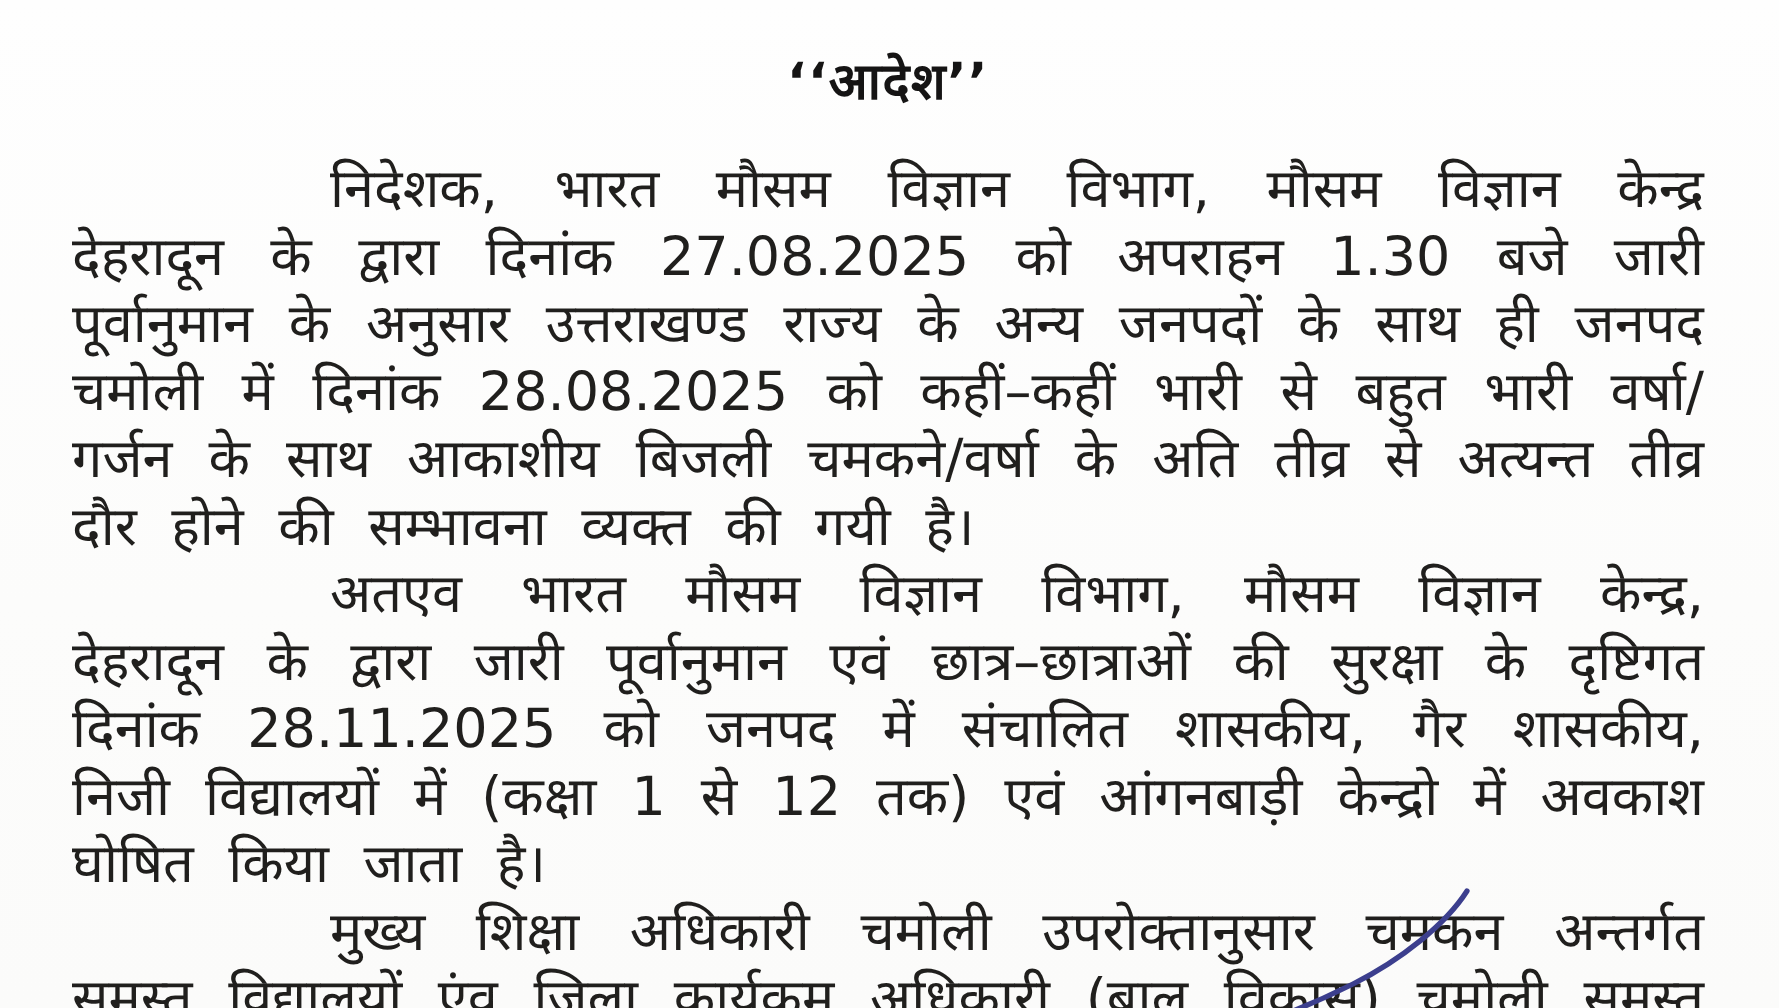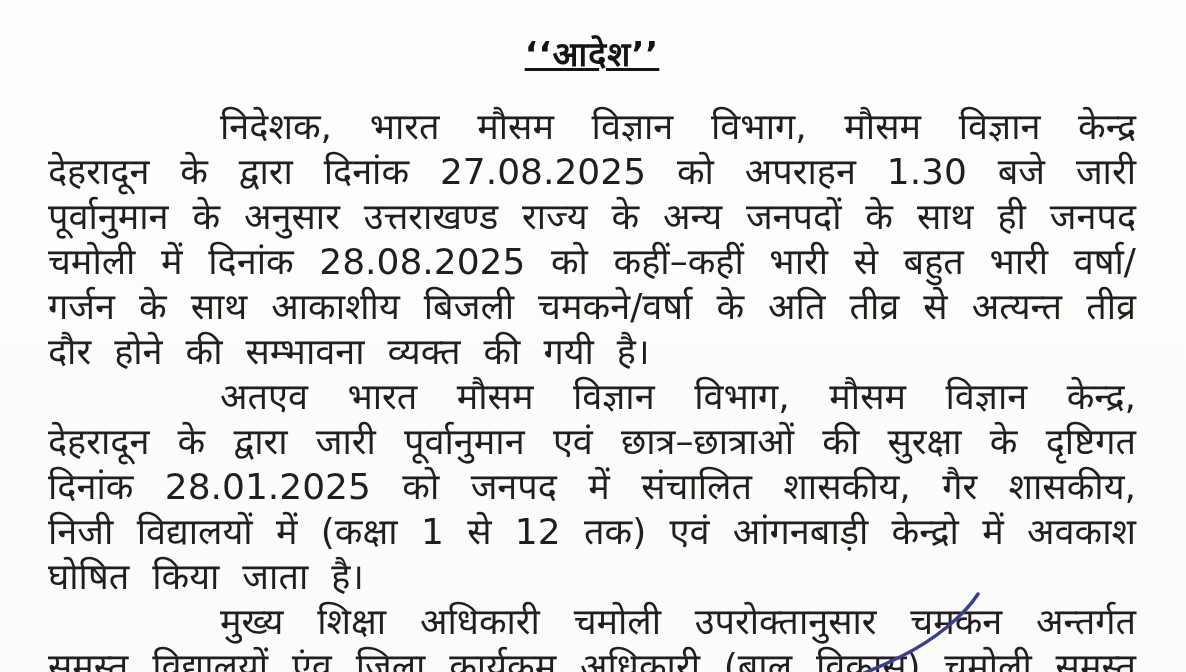--- a/index.html
+++ b/index.html
@@ -21,21 +21,20 @@
     padding: 30px 50px 0 48px;
   }
 
   .title {
     text-align: center;
     font-size: 34px;
     font-weight: 600;
     letter-spacing: 1px;
     color: #151414;
     margin-bottom: 28px;
-    text-decoration: underline;
   }
 
   .body-text p.para {
     font-size: 36px;
     line-height: 45px;
     text-align: justify;
     text-indent: 172px;
     word-spacing: 0.32em;
     color: #201f1d;
   }
@@ -51,21 +50,21 @@
 </style>
 </head>
 <body>
 
 <div class="sheet">
 
   <h1 class="title">‘‘आदेश’’</h1>
 
   <div class="body-text">
     <p class="para">निदेशक, भारत मौसम विज्ञान विभाग, मौसम विज्ञान केन्द्र देहरादून के द्वारा दिनांक 27.08.2025 को अपराहन 1.30 बजे जारी पूर्वानुमान के अनुसार उत्तराखण्ड राज्य के अन्य जनपदों के साथ ही जनपद चमोली में दिनांक 28.08.2025 को कहीं–कहीं भारी से बहुत भारी वर्षा/गर्जन के साथ आकाशीय बिजली चमकने/वर्षा के अति तीव्र से अत्यन्त तीव्र दौर होने की सम्भावना व्यक्त की गयी है।</p>
-    <p class="para">अतएव भारत मौसम विज्ञान विभाग, मौसम विज्ञान केन्द्र, देहरादून के द्वारा जारी पूर्वानुमान एवं छात्र–छात्राओं की सुरक्षा के दृष्टिगत दिनांक 28.01.2025 को जनपद में संचालित शासकीय, गैर शासकीय, निजी विद्यालयों में (कक्षा 1 से 12 तक) एवं आंगनबाड़ी केन्द्रो में अवकाश घोषित किया जाता है।</p>
+    <p class="para">अतएव भारत मौसम विज्ञान विभाग, मौसम विज्ञान केन्द्र, देहरादून के द्वारा जारी पूर्वानुमान एवं छात्र–छात्राओं की सुरक्षा के दृष्टिगत दिनांक 28.11.2025 को जनपद में संचालित शासकीय, गैर शासकीय, निजी विद्यालयों में (कक्षा 1 से 12 तक) एवं आंगनबाड़ी केन्द्रो में अवकाश घोषित किया जाता है।</p>
     <p class="para">मुख्य शिक्षा अधिकारी चमोली उपरोक्तानुसार चमकन अन्तर्गत समस्त विद्यालयों एंव जिला कार्यकम अधिकारी (बाल विकास) चमोली समस्त आगनवाडी केन्द्रो में उक्त आदेश का अनुपालन कराना सुनिश्चित करेगें।</p>
   </div>
 
   <div class="signature-wrap">
     <svg width="160" height="84" viewBox="0 0 160 84" xmlns="http://www.w3.org/2000/svg">
       <path d="M 140 6 C 126 28, 96 52, 64 68 C 48 76, 34 82, 24 86" fill="none" stroke="#3c3f8e" stroke-width="3.5" stroke-linecap="round"></path>
     </svg>
   </div>
 
 </div>

